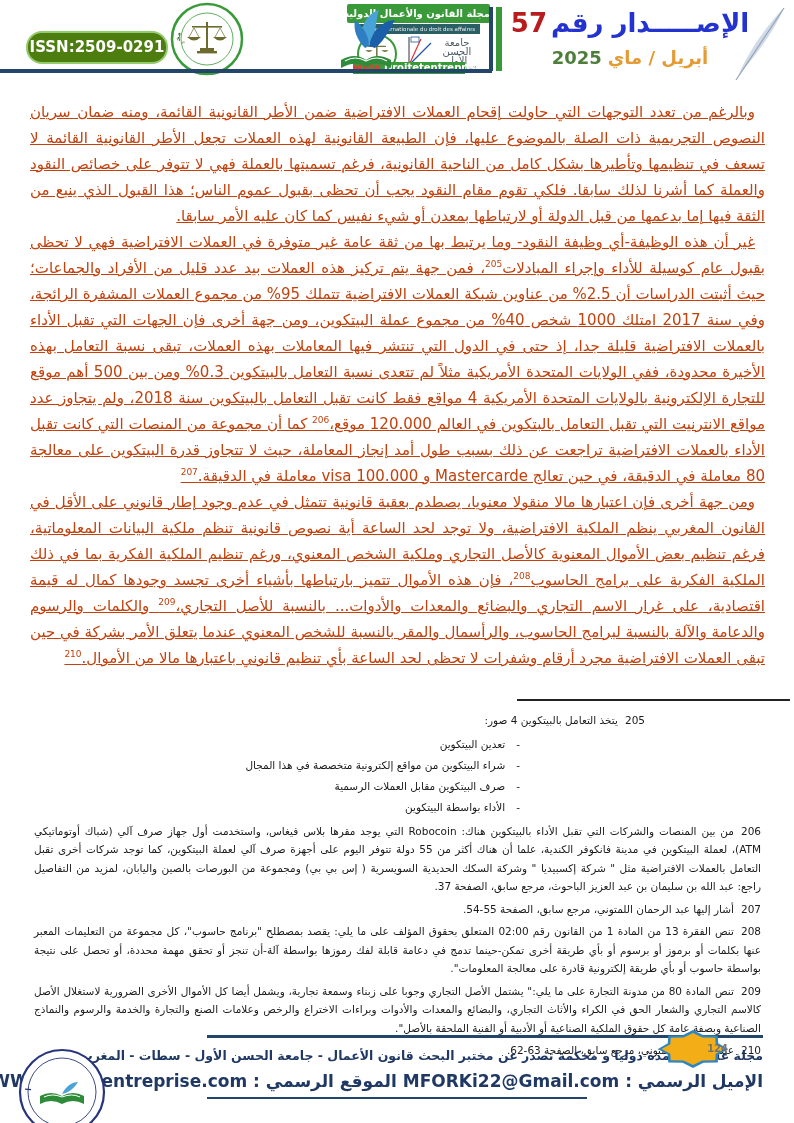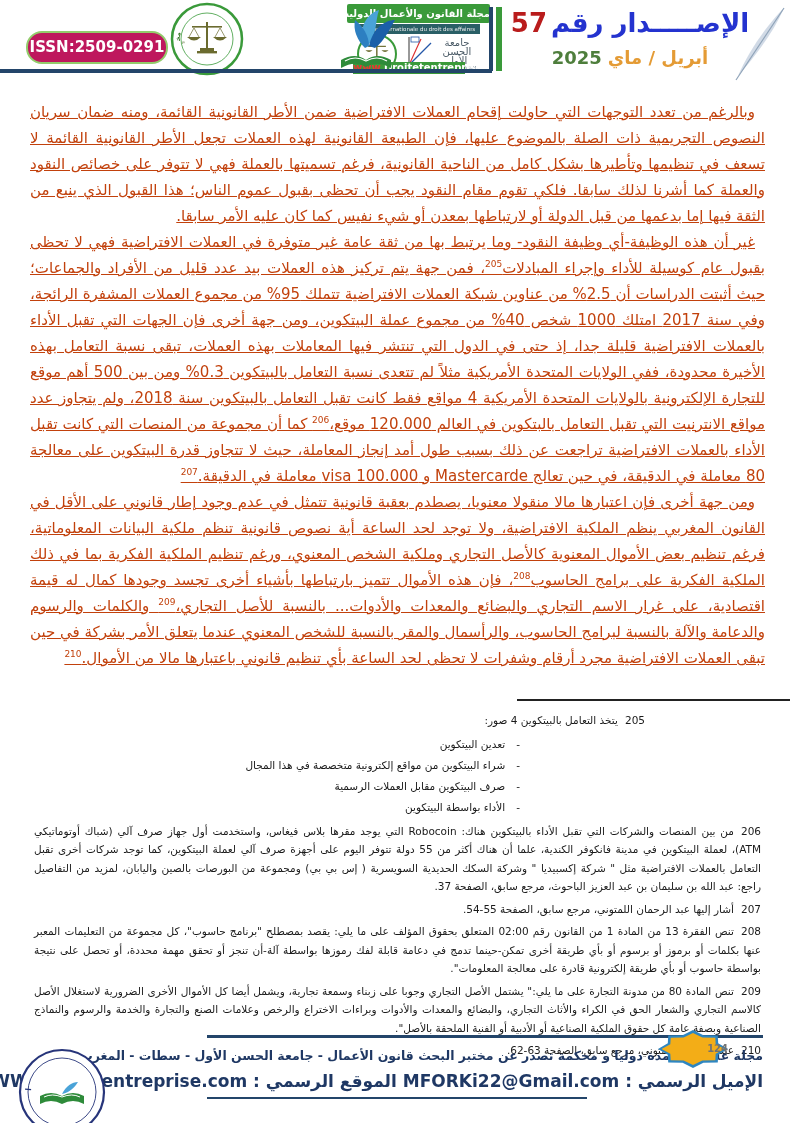--- a/index.html
+++ b/index.html
@@ -3,21 +3,21 @@
 <meta charset="utf-8">
 <style>
   html,body{margin:0;padding:0;background:#e8e8e8;}
   .page{
     position:relative;width:794px;height:1123px;margin:0 auto;background:#fff;
     font-family:"DejaVu Sans",sans-serif;direction:rtl;overflow:hidden;color:#111;
   }
   
   .issn-pill{
     position:absolute;left:26px;top:31px;width:138px;height:29px;
-    background:#be185d;border:2px solid #93cc6c;border-radius:16px;
+    background:#4d7c0f;border:2px solid #93cc6c;border-radius:16px;
     color:#fff;font-weight:bold;font-size:15px;line-height:29px;text-align:center;
     direction:ltr;letter-spacing:0;
   }
   .header-line{position:absolute;left:0;top:69px;width:492px;height:4px;background:#23456a;}
   .vbar-navy{position:absolute;left:489px;top:7px;width:4px;height:64px;background:#23456a;}
   .vbar-green{position:absolute;left:496px;top:7px;width:6px;height:64px;background:#3a9a3a;}
   .lab-logo{position:absolute;left:170px;top:2px;width:74px;height:74px;}
   .journal-logo{position:absolute;left:347px;top:2px;width:160px;height:74px;}
   .j-banner{position:absolute;right:17px;top:2px;width:143px;height:19px;background:#3a9a3a;
     color:#fff;font-weight:bold;font-size:10px;line-height:19px;text-align:center;border-radius:2px;white-space:nowrap;}

